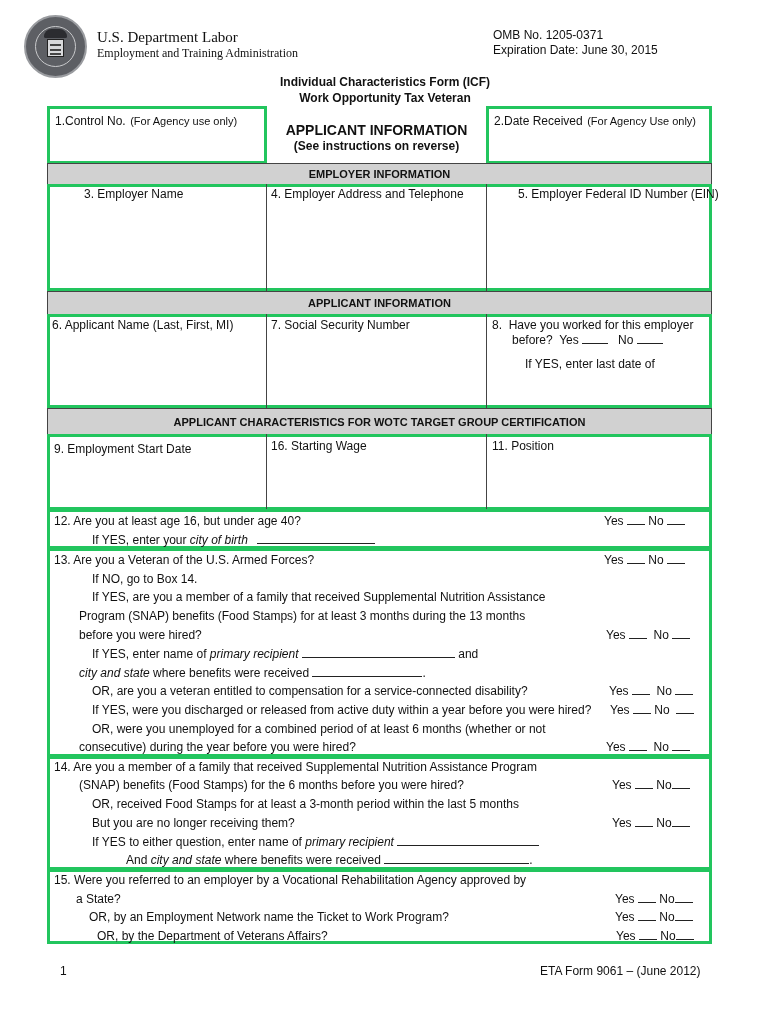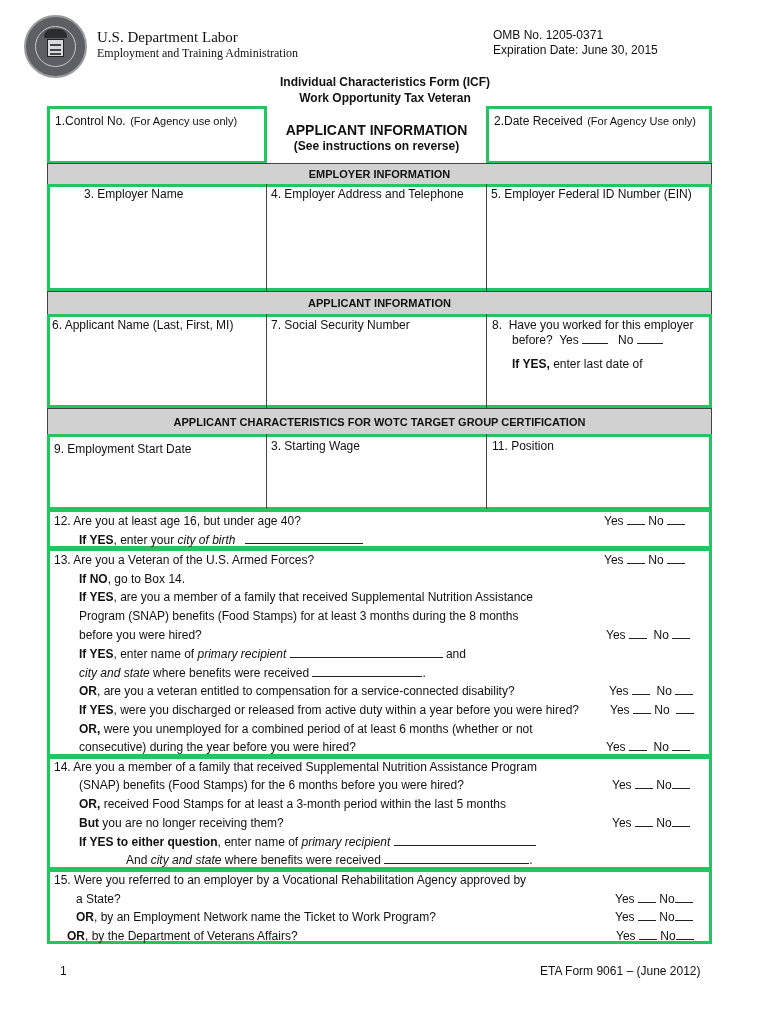--- a/index.html
+++ b/index.html
@@ -18,21 +18,21 @@
   .agency-sub { left:97px; top:46px; font-size:12px;text-align:center; }
   .omb { left:493px; top:28px; font-size:12px; line-height:15px; }
   .title { left:0; width:770px; top:74px; text-align:center; font-weight:bold; font-size:12px; line-height:16px; }
   .box { border:3px solid #22c55e; box-sizing:border-box; }
   .lbl { font-size:12px; }
   .gray { background:#d1d1d1; border:1px solid #444; box-sizing:border-box; text-align:center; font-weight:bold; font-size:11px; }
   .vline { position:absolute; width:1px; background:#444; }
   .q { position:absolute; font-size:12px; white-space:nowrap; }
   .yn { position:absolute; font-size:12px; white-space:nowrap; }
   .blank { display:inline-block; border-bottom:1px solid #222; height:10px; vertical-align:baseline; }
-  b { font-weight:bold; }
+  b { font-weight:normal;margin-left:13px; }
   i.it { font-style:italic; }
 </style>
 </head>
 <body>
 
 <div class="abs seal">
   <div class="seal-inner"></div>
   <div class="seal-eagle"></div>
   <div class="seal-shield">
     <i style="top:4px"></i>
@@ -69,21 +69,21 @@
 </div>
 <div class="abs box" style="left:47px; top:184px; width:665px; height:107px;"></div>
 <div class="vline" style="left:266px; top:184px; height:107px;"></div>
 <div class="vline" style="left:486px; top:184px; height:107px;"></div>
 <div class="abs lbl" style="left:52px; top:187px; width:210px; height:100px;margin-left:32px;">
   <span>3. Employer Name</span>
 </div>
 <div class="abs lbl" style="left:271px; top:187px; width:212px; height:100px;">
   <span>4. Employer Address and Telephone</span>
 </div>
-<div class="abs lbl" style="left:491px; top:187px; width:218px; height:100px;">
+<div class="abs lbl" style="left:518px; top:187px; width:218px; height:100px;">
   <span>5. Employer Federal ID Number (EIN)</span>
 </div>
 
 <div class="abs gray" style="left:47px; top:291px; width:665px; height:24px; line-height:23px;">
   <span>APPLICANT INFORMATION</span>
 </div>
 <div class="abs box" style="left:47px; top:314px; width:665px; height:94px;"></div>
 <div class="vline" style="left:266px; top:314px; height:94px;"></div>
 <div class="vline" style="left:486px; top:314px; height:94px;"></div>
 <div class="abs lbl" style="left:52px; top:318px; width:210px; height:86px;">
@@ -107,21 +107,21 @@
 <div class="abs gray" style="left:47px; top:408px; width:665px; height:27px; line-height:26px;">
   <span>APPLICANT CHARACTERISTICS FOR WOTC TARGET GROUP CERTIFICATION</span>
 </div>
 <div class="abs box" style="left:47px; top:434px; width:665px; height:76px;"></div>
 <div class="vline" style="left:266px; top:434px; height:76px;"></div>
 <div class="vline" style="left:486px; top:434px; height:76px;"></div>
 <div class="abs lbl" style="left:54px; top:442px; width:208px; height:66px;">
   <span>9. Employment Start Date</span>
 </div>
 <div class="abs lbl" style="left:271px; top:439px; width:212px; height:66px;">
-  <span>3. Starting Wage</span>
+  <span>16. Starting Wage</span>
 </div>
 <div class="abs lbl" style="left:492px; top:439px; width:216px; height:66px;">
   <span>11. Position</span>
 </div>
 
 <div class="abs box" style="left:47px; top:509px; width:665px; height:40px;"></div>
 <div class="abs box" style="left:47px; top:548px; width:665px; height:209px;"></div>
 <div class="abs box" style="left:47px; top:756px; width:665px; height:114px;"></div>
 <div class="abs box" style="left:47px; top:869px; width:665px; height:75px;"></div>
 
@@ -135,21 +135,21 @@
   <span class="blank" style="width:118px; margin-left:6px"></span>
 </div>
 
 <div class="q" style="left:54px; top:553px;">13.  Are you a Veteran of the U.S. Armed Forces?</div>
 <div class="yn" style="left:604px; top:553px;">
   <span>Yes</span> <span class="blank" style="width:18px"></span>
   <span>No</span> <span class="blank" style="width:18px"></span>
 </div>
 <div class="q" style="left:79px; top:572px;"><b>If NO</b><span>, go to Box 14.</span></div>
 <div class="q" style="left:79px; top:590px;"><b>If YES</b><span>, are you a member of a family that received Supplemental Nutrition Assistance</span></div>
-<div class="q" style="left:79px; top:609px;">Program (SNAP) benefits (Food Stamps) for at least 3 months during the 8 months</div>
+<div class="q" style="left:79px; top:609px;">Program (SNAP) benefits (Food Stamps) for at least 3 months during the 13 months</div>
 <div class="q" style="left:79px; top:628px;">before you were hired?</div>
 <div class="yn" style="left:606px; top:628px;">
   <span>Yes</span> <span class="blank" style="width:18px"></span>&nbsp;
   <span>No</span> <span class="blank" style="width:18px"></span>
 </div>
 <div class="q" style="left:79px; top:647px;">
   <b>If YES</b><span>, enter name of </span><i class="it">primary recipient</i>
   <span class="blank" style="width:153px"></span><span> and</span>
 </div>
 <div class="q" style="left:79px; top:666px;">
@@ -196,20 +196,20 @@
 <div class="q" style="left:76px; top:892px;">a State?</div>
 <div class="yn" style="left:615px; top:892px;">
   <span>Yes</span> <span class="blank" style="width:18px"></span>
   <span>No</span><span class="blank" style="width:18px"></span>
 </div>
 <div class="q" style="left:76px; top:910px;"><b>OR</b><span>, by an Employment Network name the Ticket to Work Program?</span></div>
 <div class="yn" style="left:615px; top:910px;">
   <span>Yes</span> <span class="blank" style="width:18px"></span>
   <span>No</span><span class="blank" style="width:18px"></span>
 </div>
-<div class="q" style="left:67px; top:929px;"><b>OR</b><span>, by the Department of Veterans Affairs?</span></div>
+<div class="q" style="left:84px; top:929px;"><b>OR</b><span>, by the Department of Veterans Affairs?</span></div>
 <div class="yn" style="left:616px; top:929px;">
   <span>Yes</span> <span class="blank" style="width:18px"></span>
   <span>No</span><span class="blank" style="width:18px"></span>
 </div>
 
 <div class="abs" style="left:60px; top:964px; font-size:12px;">1</div>
 <div class="abs" style="left:540px; top:964px; font-size:12px;">ETA Form 9061 – (June 2012)</div>
 
 </body></html>

